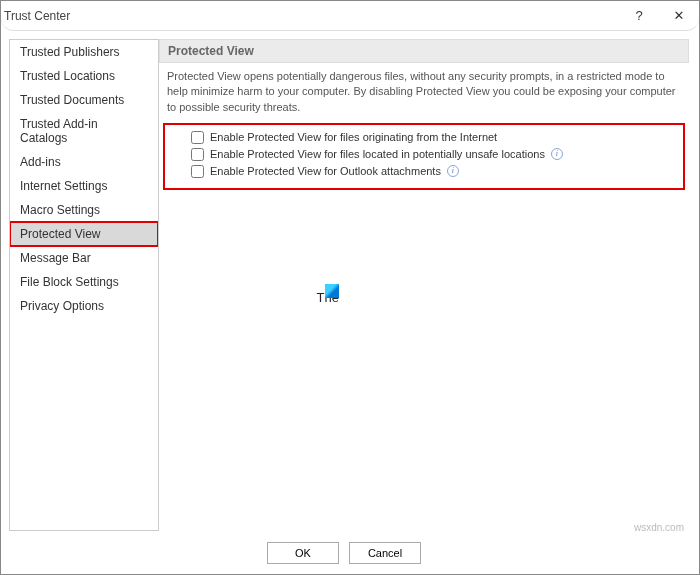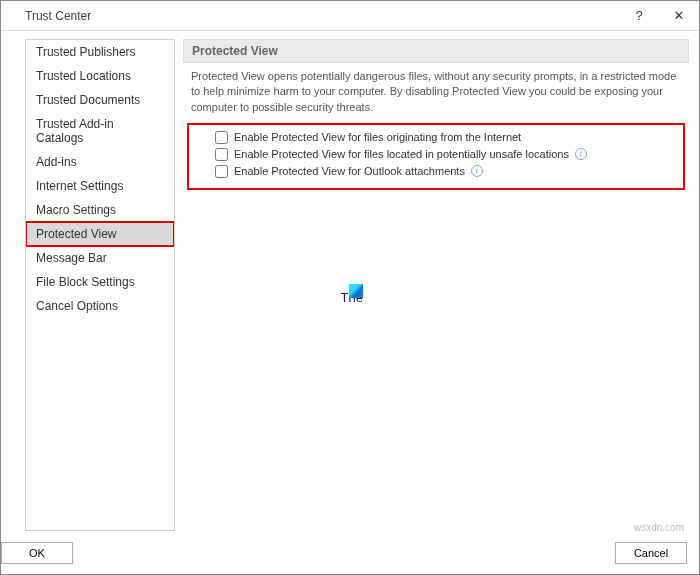--- a/index.html
+++ b/index.html
@@ -16,39 +16,39 @@
       height: 575px;
       background: #fff;
       border: 1px solid #888;
       display: flex;
       flex-direction: column;
     }
     .titlebar {
       height: 30px;
       display: flex;
       align-items: center;
-      padding-left: 24px;
+      padding-left: 3px;
       border-bottom: 1px solid #ddd;
+      border-radius: 13px;
     }
     .titlebar-title { flex: 1; font-size: 12px; color: #444; }
     .titlebar-btn {
       width: 40px;
       height: 100%;
       display: flex;
       align-items: center;
       justify-content: center;
       font-size: 13px;
       color: #333;
       cursor: pointer;
     }
     .body {
       flex: 1;
       display: flex;
-      padding: 8px 10px 2px 24px;
-      gap: 8px;
+      padding: 8px 10px 2px 8px;
       overflow: hidden;
     }
     .sidebar {
       width: 150px;
       min-width: 150px;
       border: 1px solid #ccc;
       background: #fff;
       overflow: hidden;
     }
     .sidebar-item {
@@ -129,21 +129,21 @@
       height: 14px;
       background: linear-gradient(135deg, #3ad0ff 40%, #0078d7 60%);
     }
     .logo-text {
       font-size: 13px;
       color: #222;
       line-height: 1.2;
     }
     .button-bar {
       display: flex;
-      justify-content: space-between;
+      justify-content: center;
       gap: 10px;
       padding: 8px 12px 10px 0;
       border-top: 1px solid #fff;
     }
     .btn {
       min-width: 72px;
       height: 22px;
       border: 1px solid #aaa;
       background: #fff;
       font-size: 11px;
@@ -174,21 +174,21 @@
         <div class="sidebar-item">Trusted Publishers</div>
         <div class="sidebar-item">Trusted Locations</div>
         <div class="sidebar-item">Trusted Documents</div>
         <div class="sidebar-item">Trusted Add-in Catalogs</div>
         <div class="sidebar-item">Add-ins</div>
         <div class="sidebar-item">Internet Settings</div>
         <div class="sidebar-item">Macro Settings</div>
         <div class="sidebar-item selected sidebar-highlight">Protected View</div>
         <div class="sidebar-item">Message Bar</div>
         <div class="sidebar-item">File Block Settings</div>
-        <div class="sidebar-item">Cancel Options</div>
+        <div class="sidebar-item">Privacy Options</div>
       </div>
 
     <div class="content">
       <div class="section-header">Protected View</div>
       <div class="desc">Protected View opens potentially dangerous files, without any security prompts, in a restricted mode to help minimize harm to your computer. By disabling Protected View you could be exposing your computer to possible security threats.</div>
       <div class="checks" id="checks">
           <label class="check-row">
             <input type="checkbox" style="">
             <span>Enable Protected View for files originating from the Internet</span>
           </label>

